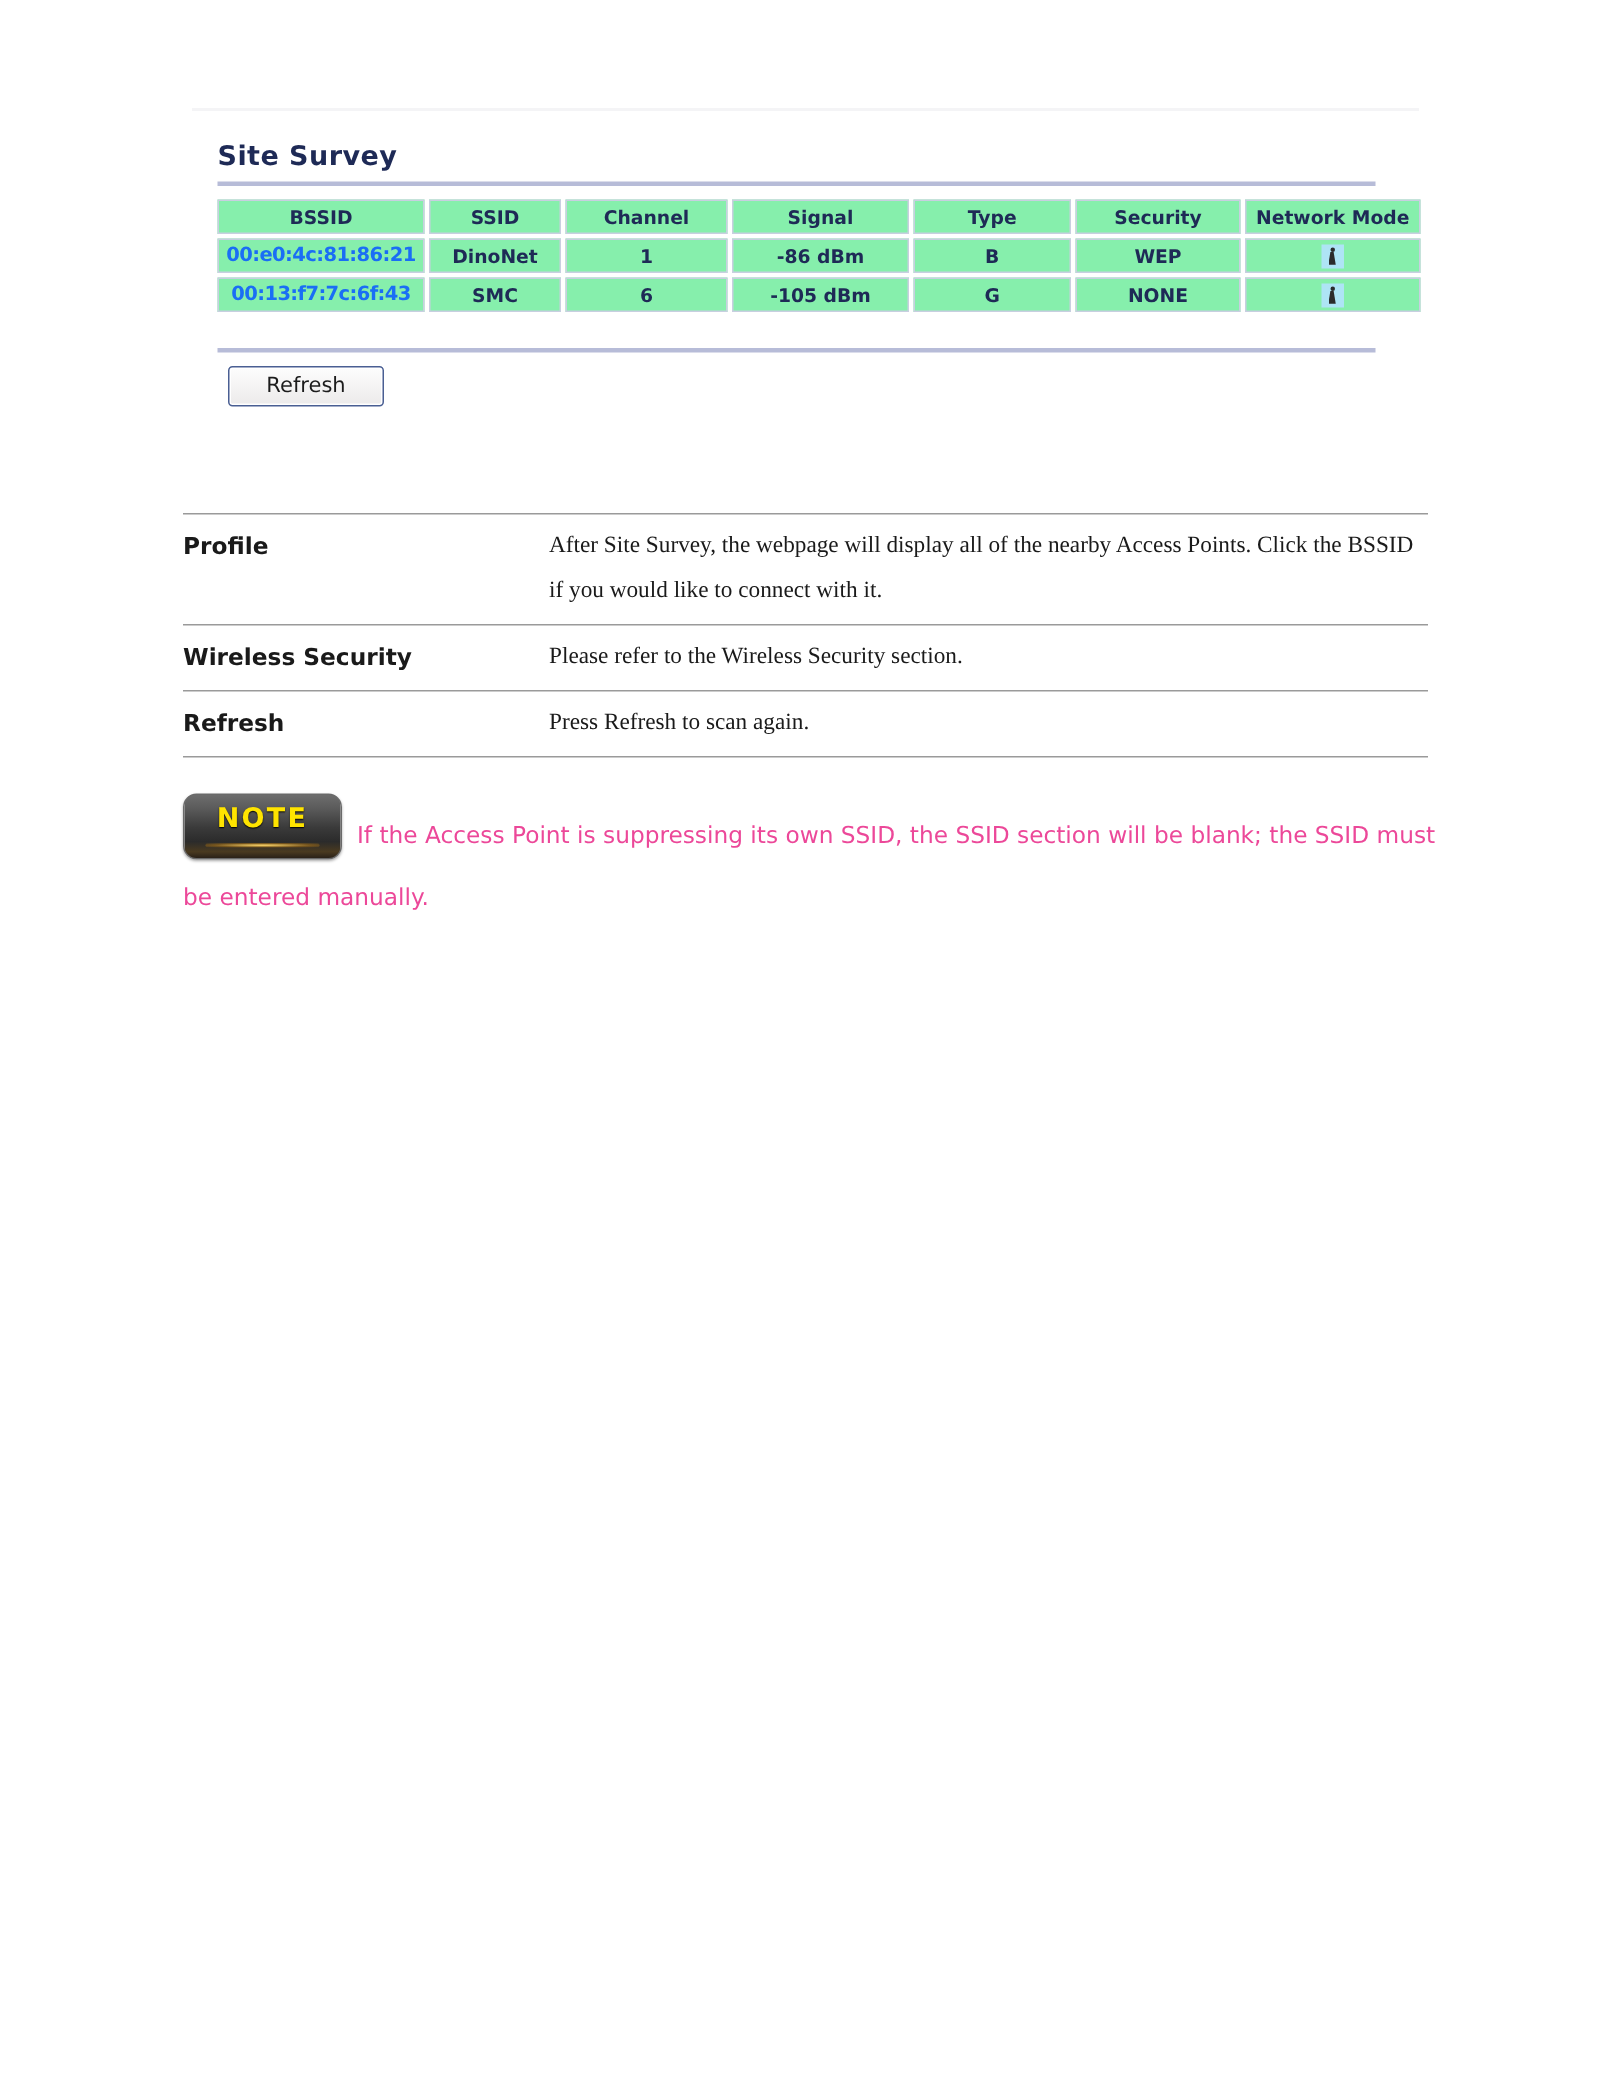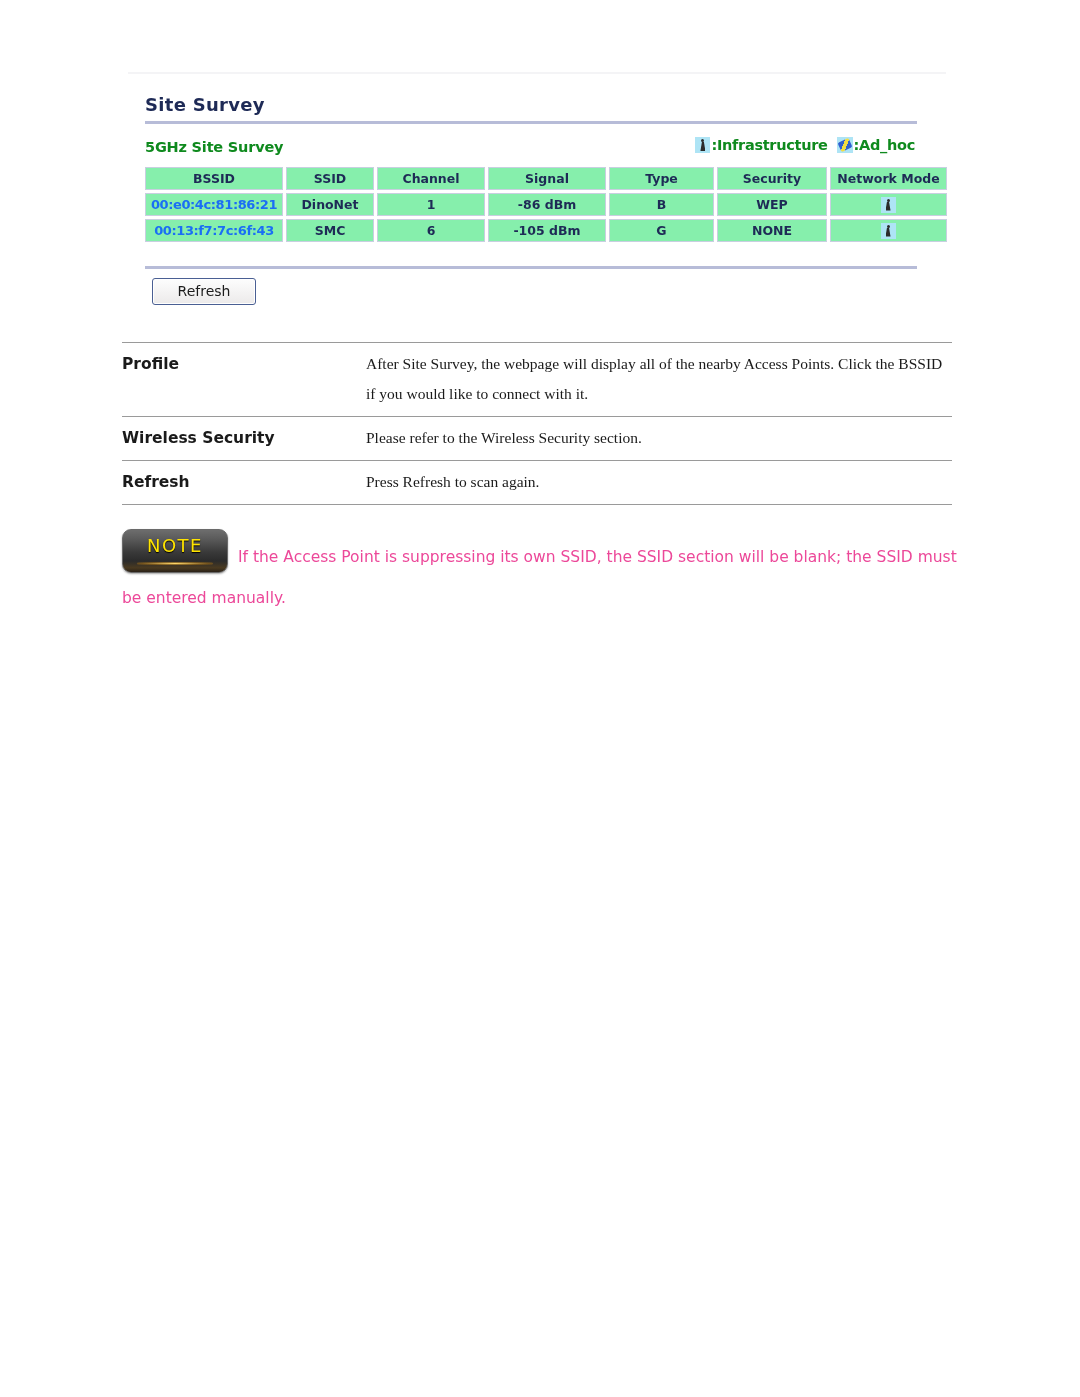--- a/index.html
+++ b/index.html
@@ -233,21 +233,21 @@
     background: linear-gradient(#6d6d6d 0%, #5a5a5a 22%, #3a3a3a 52%, #2b2b2b 74%, #4a3a20 90%, #2a2118 100%);
     border: 1px solid #6a6a6a;
     position: relative;
     box-shadow: 0 1px 2px rgba(0,0,0,0.35);
   }
   .note-badge span {
     position: absolute;
     left: 0; right: 0; top: 5px;
     text-align: center;
     font-family: "DejaVu Sans", sans-serif;
-    font-weight: normal;
+    font-weight: bold;
     font-size: 18px;
     letter-spacing: 1.5px;
     color: #ffe400;
     text-shadow: 0 1px 1px #000;
   }
   .note-badge::after {
     content: "";
     position: absolute;
     left: 14px; right: 14px;
     bottom: 7px;
@@ -266,31 +266,20 @@
 </head>
 <body>
 
 <div class="top-rule"></div>
 
 <div class="panel">
 
   <div class="panel-title">Site Survey</div>
   <div class="title-rule"></div>
 
-  <div class="sub-row">
-    <span class="sub-title">5GHz Site Survey</span>
-
-    <span class="legend">
-      <span class="icon-infra"></span>
-      <span class="legend-text">:Infrastructure</span>
-      <span class="legend-gap"></span>
-      <span class="icon-adhoc"></span>
-      <span class="legend-text">:Ad_hoc</span>
-    </span>
-  </div>
 
   <table class="survey">
     <colgroup>
       <col class="col-bssid">
         <col class="col-ssid">
         <col class="col-channel">
       <col class="col-signal">
         <col class="col-type">
         <col class="col-sec">
         <col class="col-mode">

